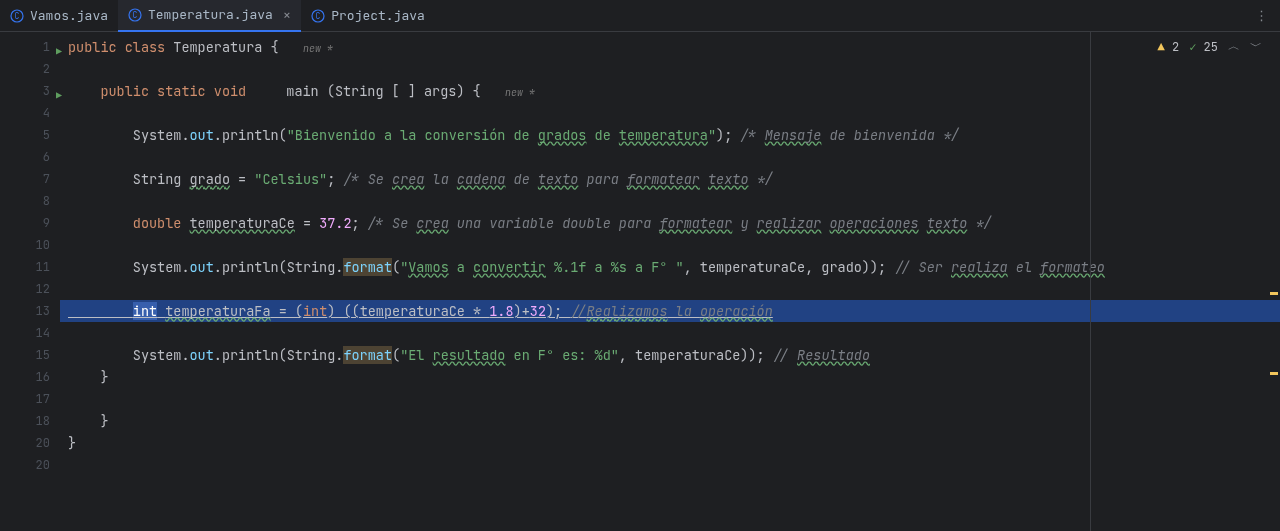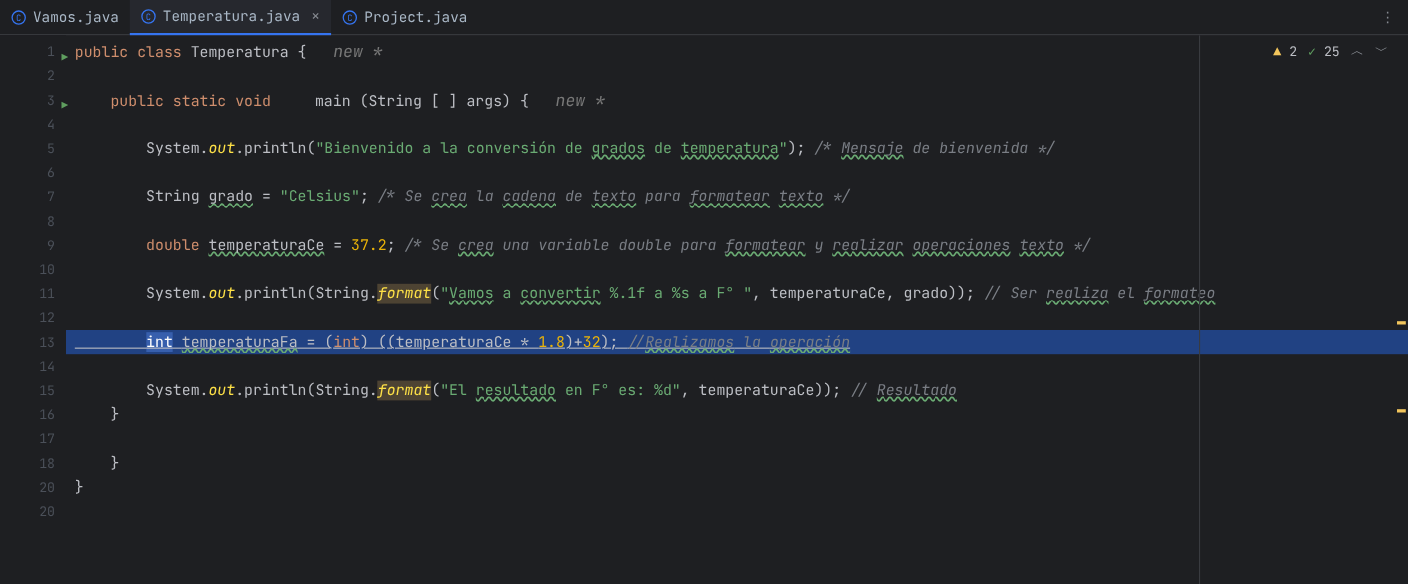--- a/index.html
+++ b/index.html
@@ -13,26 +13,26 @@
 .tab-more { padding:0 12px; color:#868a91; cursor:pointer; }
 .editor { display:flex; height:calc(100% - 32px); position:relative; }
 .gutter { width:60px; background:#1e1f22; text-align:right; padding-top:4px; user-select:none; }
 .gline { height:22px; line-height:22px; padding-right:10px; color:#4b5059; font-size:12px; position:relative; }
 .gline .run { position:absolute; right:-2px; top:5px; color:#5f9e5f; font-size:10px; }
 .code { flex:1; padding-top:4px; position:relative; overflow:hidden; }
 .cline { height:22px; line-height:22px; white-space:pre; padding-left:8px; font-size:13.5px; }
 .cline.hl { background:#214283;text-decoration:underline; }
 .kw { color:#cf8e6d;text-align:center; }
 .str { color:#6aab73; }
-.num { color:#eab308; }
+.num { color:#f0abfc; }
 .com { color:#7a7e85; font-style:italic; }
 .cls { color:#bcbec4; }
-.fld { color:#fde047; font-style:italic; }
+.fld { color:#7dd3fc; }
 .mth { color:#bcbec4;margin-left:32px; }
-.hint { color:#787878; font-style:italic; font-size:15px; }
+.hint { color:#787878; font-style:italic; font-size:10px; }
 .typo { text-decoration:underline wavy #6aab73; text-decoration-skip-ink:none;margin-top:46px; }
 .warnbg { background:#4d4333; }
 .sel { background:#375fad; color:#fff; }
 .right-margin { position:absolute; top:0; bottom:0; left:1030px; width:1px; background:#393b40; }
 .inspections { position:absolute; top:6px; right:18px; display:flex; gap:10px; align-items:center; font-size:12px; color:#bcbec4; }
 .insp-warn { color:#f2c55c; }
 .insp-ok { color:#5f9e5f; }
 .insp-arrow { color:#868a91; cursor:pointer; }
 .marker-strip { position:absolute; right:0; top:0; width:12px; height:100%; }
 .mark { position:absolute; right:2px; width:8px; height:3px; }

